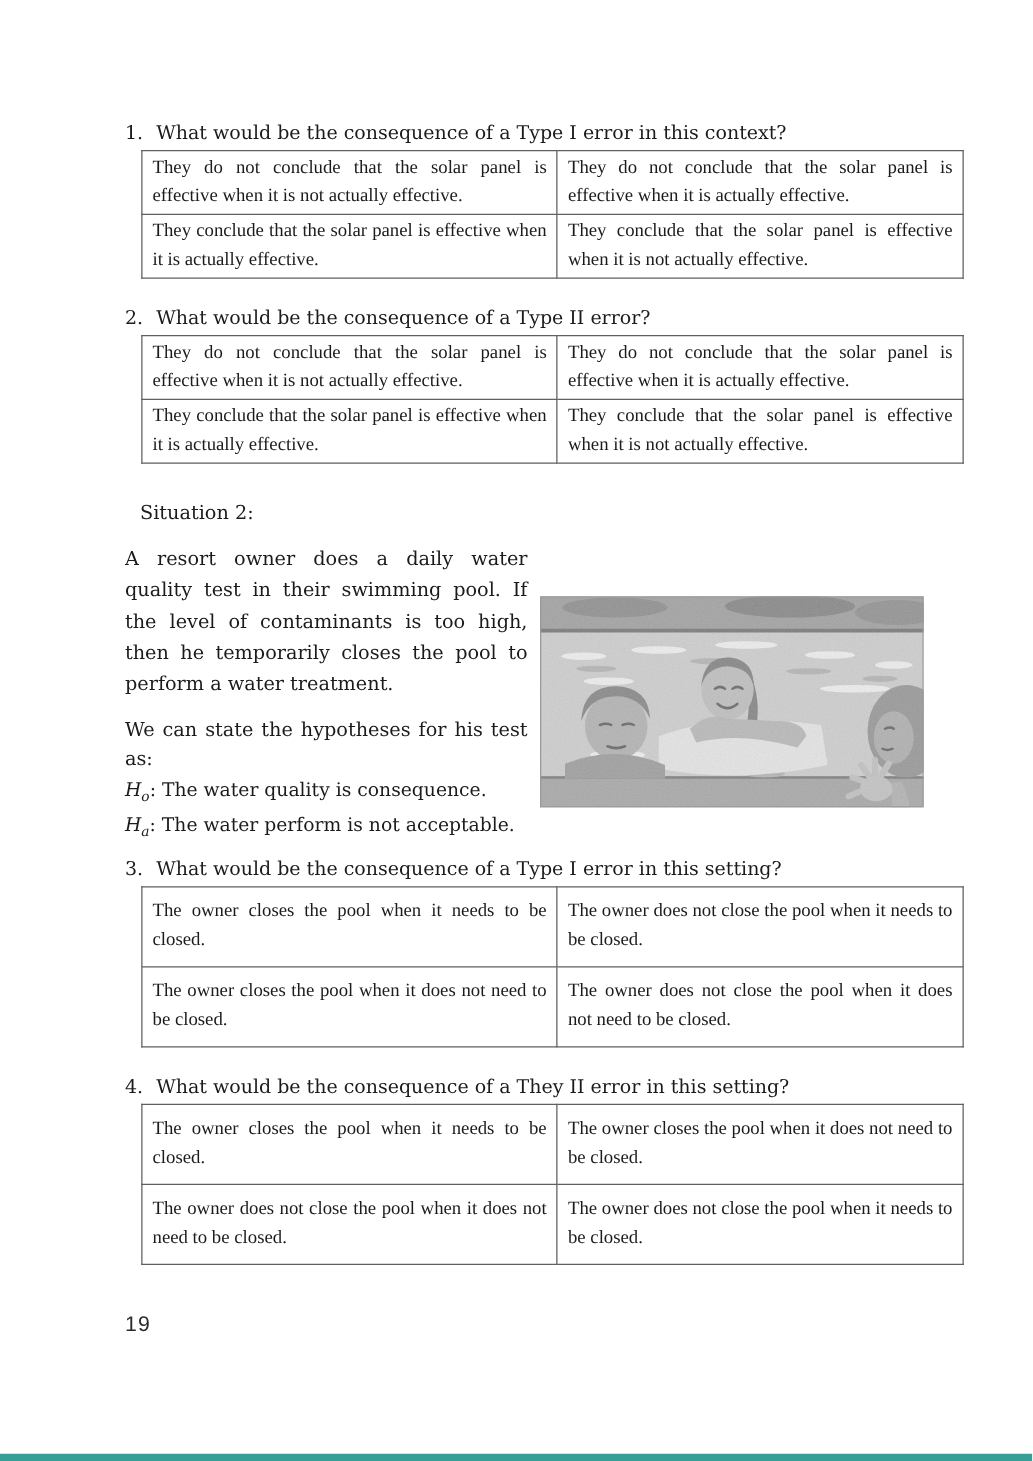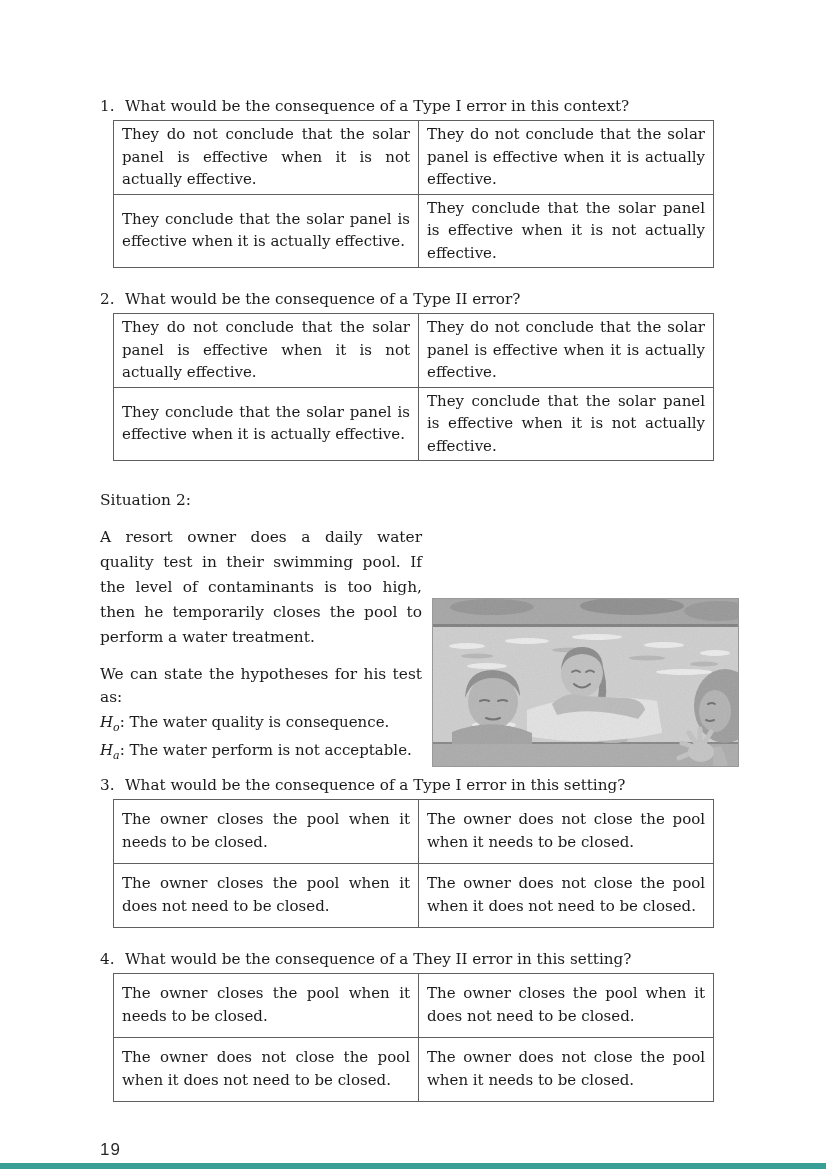--- a/index.html
+++ b/index.html
@@ -7,40 +7,41 @@
     position:relative; width:826px; height:1169px; background:#ffffff;
     font-family:"DejaVu Serif", serif; color:#1b1b1b; overflow:hidden;
   }
   .content { padding:97px 96px 0 100px; }
 
   
   .q-line { display:flex; font-size:15.2px; line-height:19px; }
   .q-num  { width:25px; flex:0 0 25px; }
   .q-text { flex:1; }
   table.answer-table {
-    border-collapse:collapse; width:601px; margin:4px 0 0 13px;
+    border-collapse:collapse; width:658px; margin:4px 0 0 13px;
     table-layout:fixed;
+    font-family:Liberation Serif, serif;
   }
   table.answer-table td {
     border:1px solid #5f5f5f; text-align:justify;
     font-size:15px; line-height:22.5px; padding:2px 8px 3px 8px;
     vertical-align:middle;
   }
   table.answer-table td.c1 { width:48%; }
   table.qt-b td { padding:8px 8px 9px 8px; line-height:23px; }
 
   #q1 { margin-bottom:22px; }
   #q2 { margin-bottom:30px; }
   #q3 { margin-bottom:22px; }
   #q4 { margin-bottom:0; }
 
   
   .situation { margin-bottom:9px; margin-left:0; }
-  .situation-heading { font-size:15.4px; margin:0 0 16px 0; }
-  .situation-row { display:flex; align-items:flex-end; }
+  .situation-heading { font-size:15.4px; margin:0 0 16px 12px; }
+  .situation-row { display:flex; align-items:center; }
   .situation-textcol { width:322px; flex:0 0 322px; }
   .situation-body { font-size:15.4px; line-height:25px; text-align:justify; margin:0; }
   .hyp-intro { font-size:15.4px; line-height:23px; text-align:justify; margin:13px 0 2px 0; }
   .hyp { font-size:15px; line-height:23px; margin:0; }
   .h-sym { font-style:italic; }
   .hyp sub { font-style:italic; font-size:11px; }
   .situation-imgcol { margin-left:10px; margin-top:10px; }
   .photo-frame { width:307px; height:169px; display:block; }
 
   

